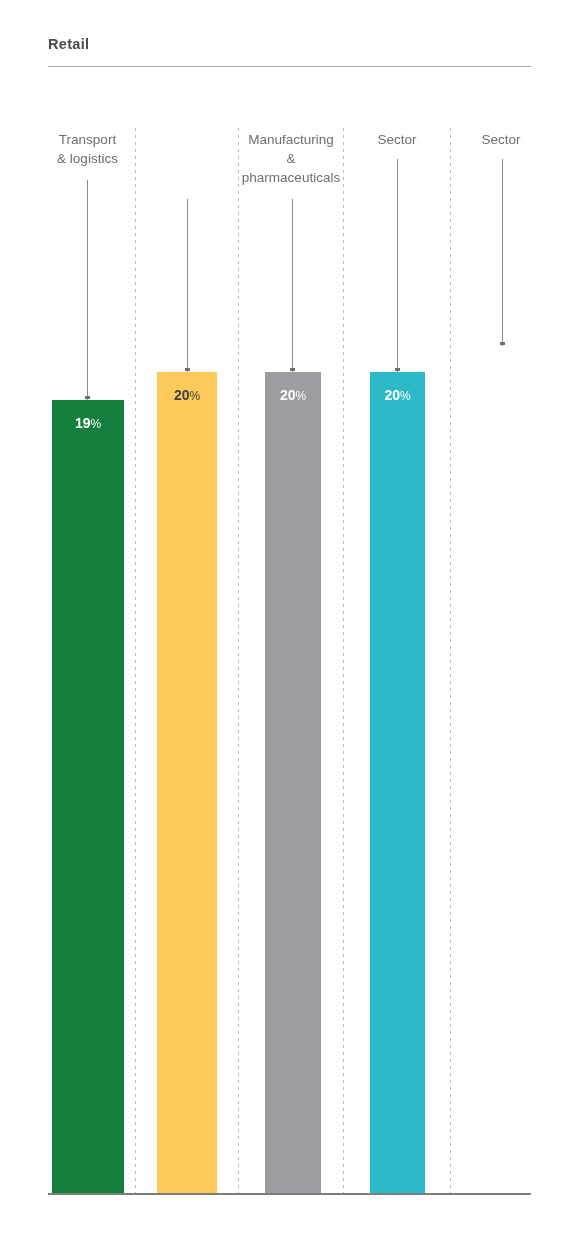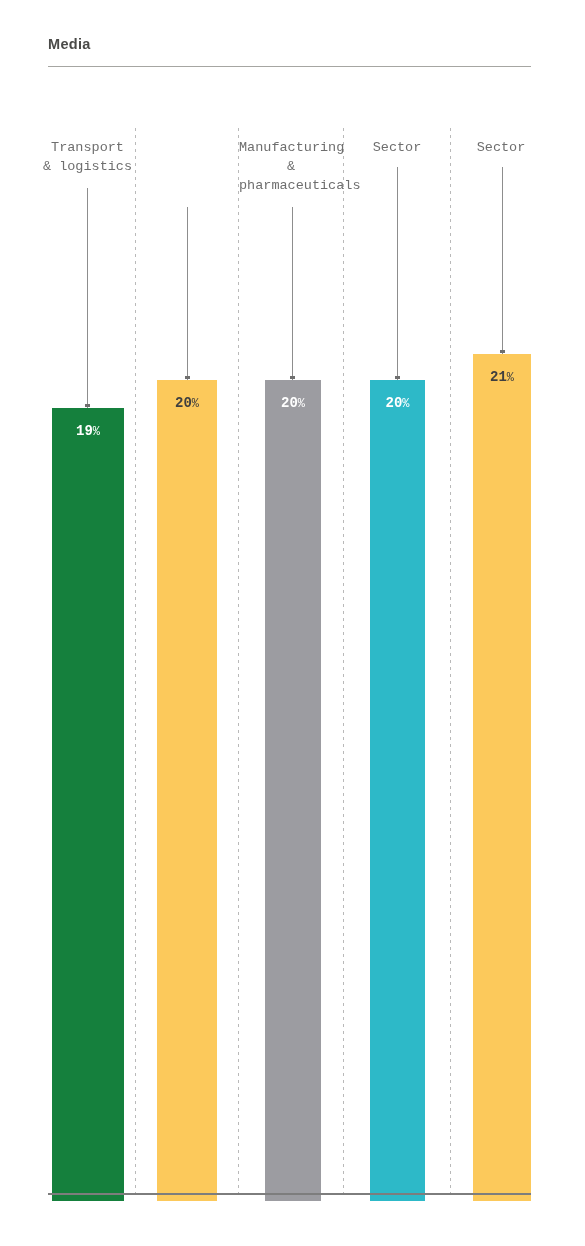--- a/index.html
+++ b/index.html
@@ -67,23 +67,22 @@
     width: 1px;
     height: 1066px;
     background-image: linear-gradient(to bottom, #b9b9b9 0px, #b9b9b9 3px, rgba(255,255,255,0) 3px, rgba(255,255,255,0) 7px);
     background-size: 1px 7px;
     background-repeat: repeat-y;
   }
 
   
   .column {
     position: absolute;
-    top: 8px;
+    top: 0;
     height: 927px;
-    font-family: Liberation Mono, monospace;
   }
 
   .col-label {
     position: absolute;
     top: 130px;
     left: 0;
     width: 100%;
     text-align: center;
     font-size: 13.5px;
     line-height: 19px;
@@ -121,21 +120,21 @@
     font-size: 12px;
   }
   .val-light { color: #ffffff; }
   .val-dark  { color: #3f3f3f; }
 </style>
 </head>
 <body>
 
 <div class="chart-root">
 
-  <div class="chart-title">Media</div>
+  <div class="chart-title">Retail</div>
   <div class="title-rule"></div>
 
   <div class="plot-area">
 
     <div class="separator" style="left:135px;"></div>
     <div class="separator" style="left:238px;"></div>
     <div class="separator" style="left:343px;"></div>
     <div class="separator" style="left:450px;"></div>
 
     <div class="column" style="left:40px; width:95px;">
@@ -181,21 +180,18 @@
         <div class="bar-value val-light" style="top:15px;"><span>20</span><span class="pct">%</span></div>
       </div>
     </div>
 
     <div class="column" style="left:451px; width:100px;">
       <div class="col-label">
         <span>Sector</span>
       </div>
       <div class="leader-line" style="left:51px; top:159px; height:187px;"></div>
       <div class="leader-cap" style="left:49px; top:342px;"></div>
-      <div class="bar" style="left:22px; top:346px; width:58px; height:847px; background:#fcc95b;">
-        <div class="bar-value val-dark" style="top:15px;"><span>21</span><span class="pct">%</span></div>
-      </div>
     </div>
 
     <div class="baseline"></div>
 
   </div>
 </div>
 
 </body></html>

